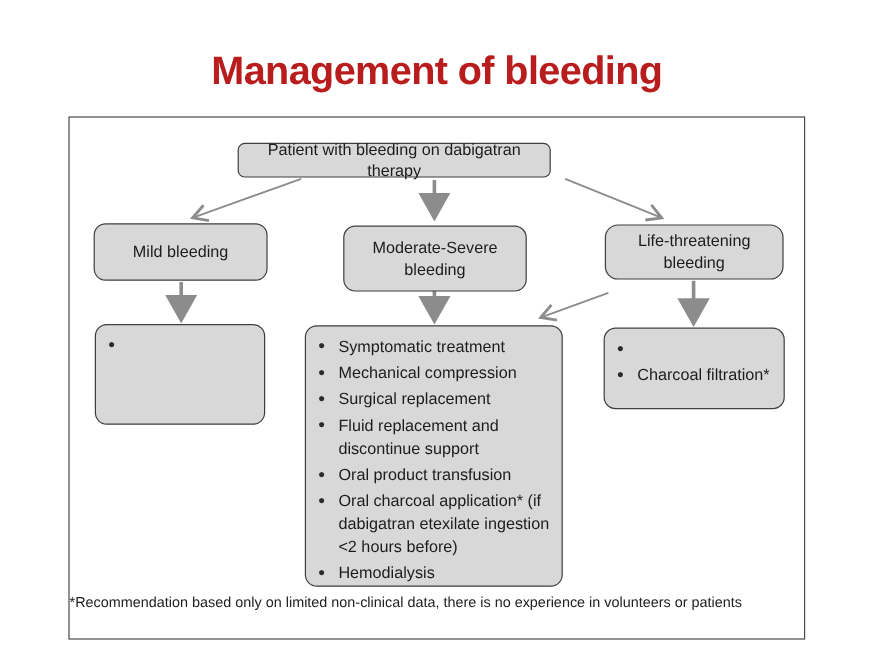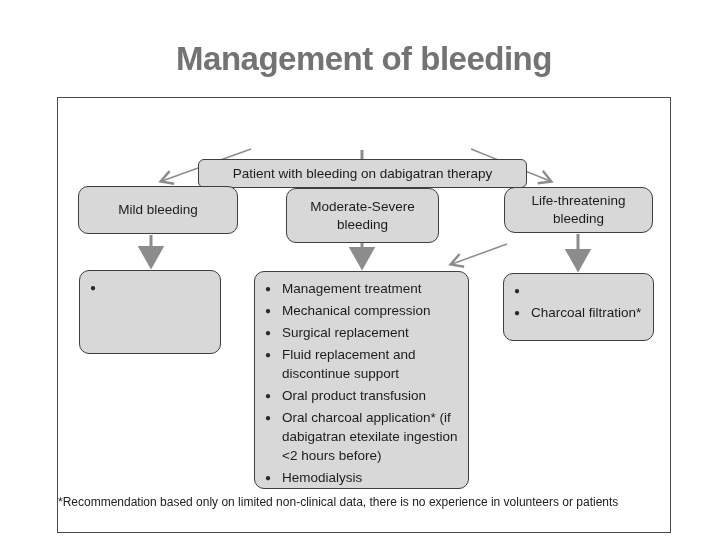--- a/index.html
+++ b/index.html
@@ -4,21 +4,21 @@
 <style>
   html,body { margin:0; padding:0; background:#ffffff; }
   .slide {
     position:relative; width:728px; height:546px; background:#ffffff;
     font-family:"Liberation Sans", sans-serif; color:var(--text,#1a1a1a);
     overflow:hidden;
   }
   .title {
     position:absolute; top:40px; left:0; width:100%;
     text-align:center; font-size:33px; font-weight:700; letter-spacing:-0.5px;
-    color:#737373;
+    color:#b91c1c;
   }
   .frame {
     position:absolute; left:57px; top:97px; width:614px; height:436px;
     border:1px solid #4a4a4a; background:#ffffff; box-sizing:border-box;
   }
   .arrows { position:absolute; left:0; top:0; width:614px; height:436px; }
   .nbox {
     position:absolute; box-sizing:border-box;
     background:var(--box-fill,#d8d8d8);
     border:1.5px solid var(--box-border,#3f3f3f);
@@ -57,38 +57,38 @@
       </defs>
       <line x1="193" y1="51" x2="104" y2="83" stroke="#8c8c8c" stroke-width="1.5" marker-end="url(#mV)"></line>
       <line x1="304" y1="52" x2="304" y2="82" stroke="#8c8c8c" stroke-width="3" marker-end="url(#mT)"></line>
       <line x1="413" y1="51" x2="492" y2="83" stroke="#8c8c8c" stroke-width="1.5" marker-end="url(#mV)"></line>
       <line x1="93" y1="137" x2="93" y2="167" stroke="#8c8c8c" stroke-width="3" marker-end="url(#mT)"></line>
       <line x1="304" y1="136" x2="304" y2="168" stroke="#8c8c8c" stroke-width="3" marker-end="url(#mT)"></line>
       <line x1="520" y1="136" x2="520" y2="170" stroke="#8c8c8c" stroke-width="3" marker-end="url(#mT)"></line>
       <line x1="449" y1="146" x2="394" y2="166" stroke="#8c8c8c" stroke-width="1.5" marker-end="url(#mV)"></line>
     </svg>
 
-    <div class="nbox root-box label-box" style="left:140px; top:21px; width:329px; height:29px;margin-top:40px;">Patient with bleeding on dabigatran therapy</div>
+    <div class="nbox root-box label-box" style="left:140px; top:21px; width:261px; height:29px;">Patient with bleeding on dabigatran therapy</div>
 
-    <div class="nbox label-box" style="left:20px; top:88px; width:160px; height:48px;">Mild bleeding</div>
+    <div class="nbox label-box" style="left:20px; top:88px; width:145px; height:48px;">Mild bleeding</div>
 
     <div class="nbox label-box" style="left:228px; top:90px; width:153px; height:55px; padding:0 5px;">Moderate-Severe bleeding</div>
 
     <div class="nbox label-box" style="left:446px; top:89px; width:149px; height:46px; padding:0 5px;border-radius:11px;">Life-threatening bleeding</div>
 
     <div class="nbox list-box" style="left:21px; top:172px; width:142px; height:84px;">
       <div class="li">
         <span class="blt">●</span>
       </div>
     </div>
 
     <div class="nbox list-box" style="left:196px; top:173px; width:215px; height:218px;">
       <div class="li">
         <span class="blt">●</span>
-        <span class="tx">Management treatment</span>
+        <span class="tx">Symptomatic treatment</span>
       </div>
       <div class="li">
         <span class="blt">●</span>
         <span class="tx">Mechanical compression</span>
       </div>
       <div class="li">
         <span class="blt">●</span>
         <span class="tx">Surgical replacement</span>
       </div>
       <div class="li">

